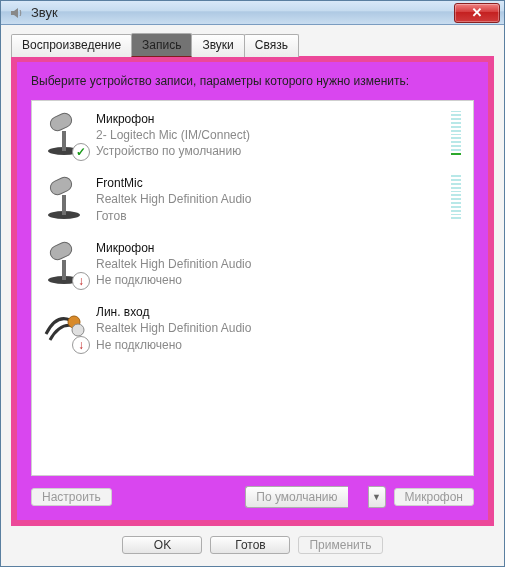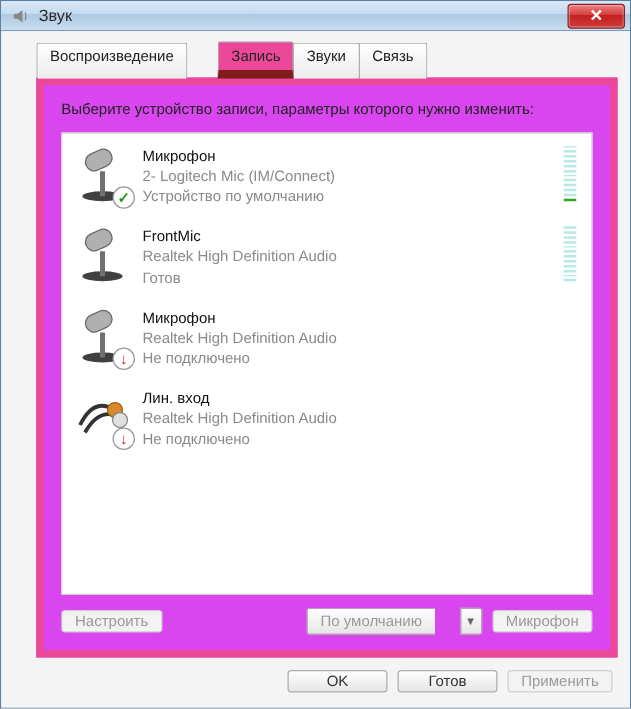--- a/index.html
+++ b/index.html
@@ -46,21 +46,21 @@
     align-items: center;
     justify-content: center;
     color: #fff;
     font-weight: bold;
     font-size: 13px;
     box-shadow: inset 0 0 0 1px rgba(255,255,255,0.3);
   }
   .client {
     flex: 1;
     background: #f4f4f4;
-    padding: 8px 10px 10px 28px;
+    padding: 8px 10px 10px 10px;
     display: flex;
     flex-direction: column;
   }
   .tablist {
     display: flex;
     position: relative;
     top: 1px;
     z-index: 2;
   }
   .tab {
@@ -68,27 +68,26 @@
     background: linear-gradient(to bottom, #fefefe, #ececec);
     border: 1px solid #aeaeae;
     border-bottom: none;
     border-radius: 2px 2px 0 0;
     margin-right: -1px;
     cursor: pointer;
     font-size: 12px;
     color: #222;
   }
   .tab.active {
-    background: #ec4899;
-    border-bottom: 7px solid #7f1d1d;
+    background: #737373;
+    border-bottom: 1px solid #7f1d1d;
     position: relative;
     z-index: 3;
     padding-top: 4px;
     margin-top: -1px;
-    margin-left: 25px;
   }
   .tabpanel {
     border: 6px solid #ec4899;
     background: #d946ef;
     flex: 1;
     padding: 12px 14px 12px 14px;
     display: flex;
     flex-direction: column;
   }
   .instr {
@@ -189,21 +188,21 @@
     width: 18px;
     border: 1px solid #adadad;
     border-radius: 0 3px 3px 0;
     background: linear-gradient(to bottom, #fefefe, #e6e6e6);
     display: flex; align-items: center; justify-content: center;
     color: #666;
     font-size: 9px;
   }
   .dialog-buttons {
     display: flex;
-    justify-content: flex-end;
+    justify-content: center;
     gap: 8px;
     padding: 10px 4px 2px 4px;
   }
   
   .mic-svg { width: 48px; height: 48px; }
   .badge {
     position: absolute;
     right: -2px; bottom: -2px;
     width: 18px; height: 18px;
     border-radius: 50%;

